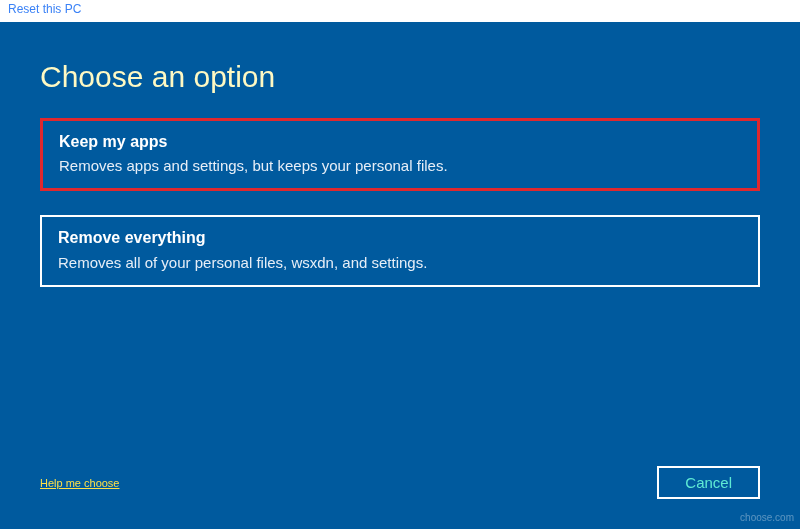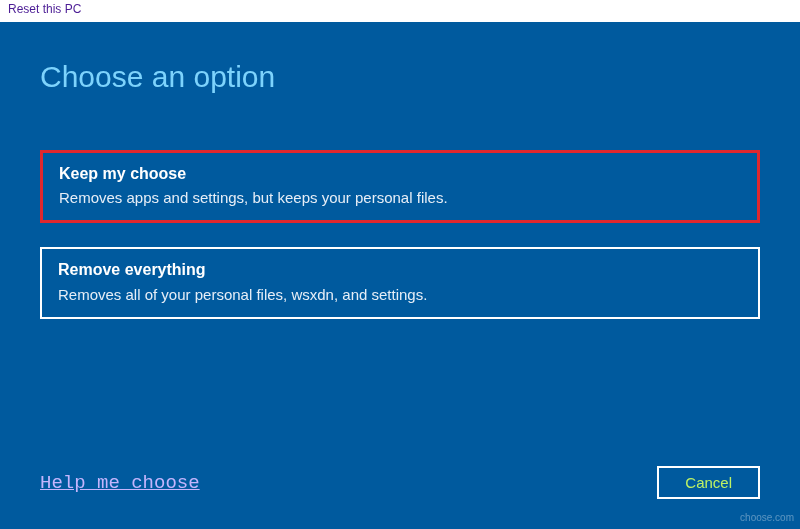--- a/index.html
+++ b/index.html
@@ -12,35 +12,35 @@
       background: #fff;
       width: 800px;
       height: 529px;
       overflow: hidden;
     }
     .titlebar {
       height: 22px;
       background: #fff;
       padding: 2px 8px;
       font-size: 12px;
-      color: #4c1d95;
+      color: #3b82f6;
     }
     .dialog {
       width: 800px;
       height: 507px;
       background: #005a9e;
       color: #fff;
       padding: 38px 40px 30px 40px;
       position: relative;
     }
     .heading {
       font-size: 30px;
       font-weight: 300;
-      color: #7dd3fc;
-      margin-bottom: 56px;
+      color: #fef9c3;
+      margin-bottom: 24px;
     }
     .option {
       border: 2px solid #fff;
       padding: 10px 16px 12px 16px;
       margin-bottom: 24px;
       cursor: pointer;
       line-height: 1.4;
     }
     .option.highlighted {
       border: 3px solid #e0282e;
@@ -59,30 +59,29 @@
     .footer {
       position: absolute;
       left: 40px;
       right: 40px;
       bottom: 30px;
       display: flex;
       justify-content: space-between;
       align-items: center;
     }
     .help-link {
-      color: #c4b5fd;
-      font-size: 19px;
+      color: #fde047;
+      font-size: 11px;
       text-decoration: underline;
       cursor: pointer;
-      font-family: Liberation Mono, monospace;
     }
     .cancel-btn {
       border: 2px solid #fff;
       background: transparent;
-      color: #bef264;
+      color: #5eead4;
       font-size: 15px;
       padding: 6px 26px;
       cursor: pointer;
       font-family: inherit;
     }
     .watermark {
       position: absolute;
       right: 6px;
       bottom: 6px;
       font-size: 10px;
@@ -93,21 +92,21 @@
 <body>
 
 <div class="titlebar">
   <span>Reset this PC</span>
 </div>
 
 <div class="dialog">
   <h1 class="heading">Choose an option</h1>
 
   <div class="option highlighted">
-    <div class="option-title">Keep my choose</div>
+    <div class="option-title">Keep my apps</div>
     <div class="option-desc">Removes apps and settings, but keeps your personal files.</div>
   </div>
 
   <div class="option">
     <div class="option-title">Remove everything</div>
     <div class="option-desc">Removes all of your personal files, wsxdn, and settings.</div>
   </div>
 
   <div class="footer">
     <a class="help-link">Help me choose</a>

